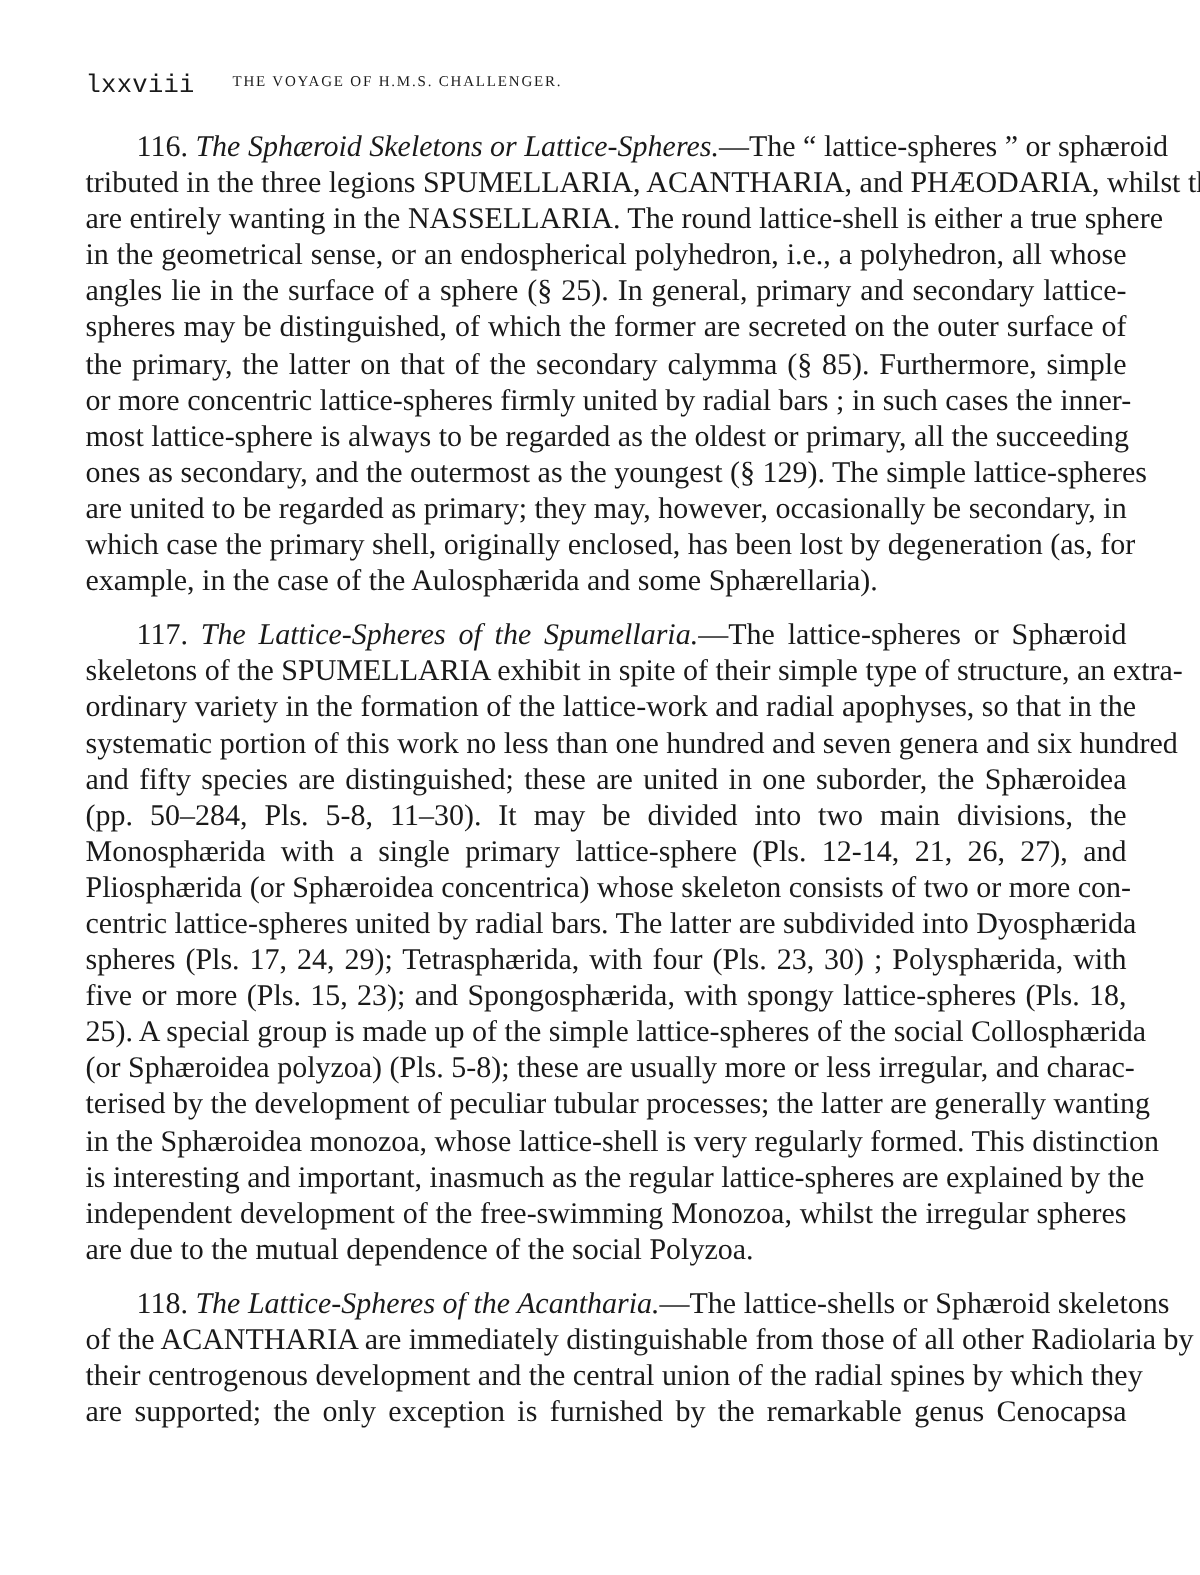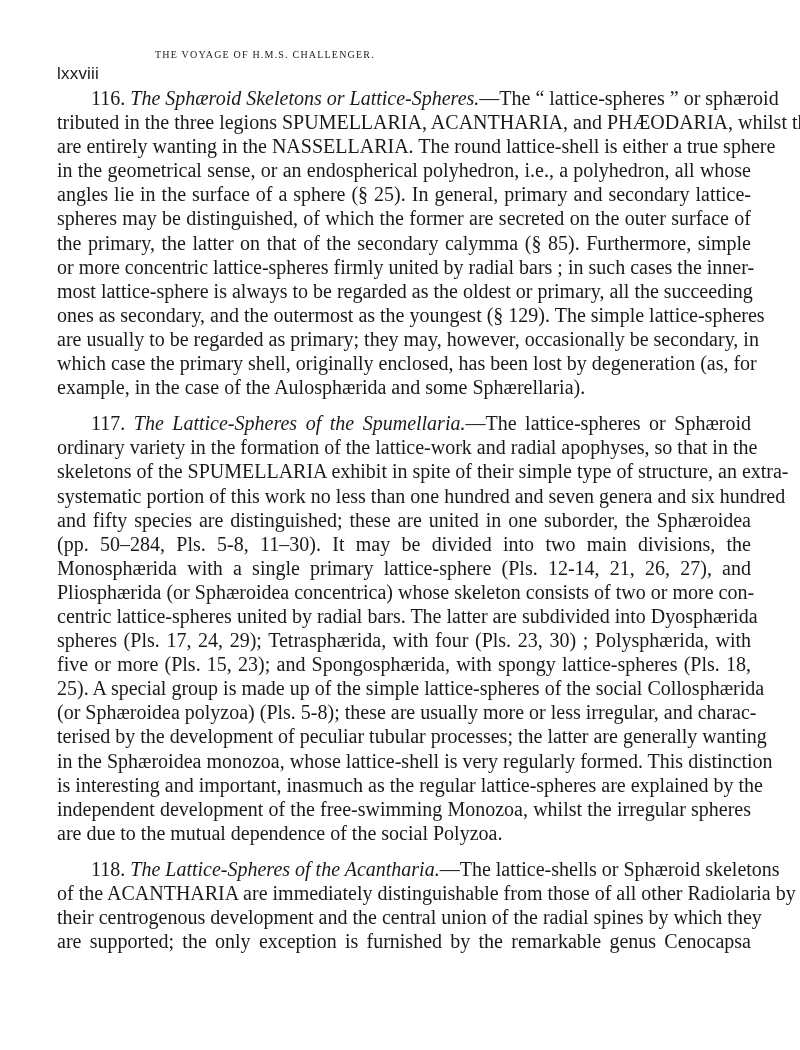--- a/index.html
+++ b/index.html
@@ -1,20 +1,20 @@
 <!DOCTYPE html>
 <html><head>
 <meta charset="utf-8">
 <style>
   html, body { margin: 0; padding: 0; background: #ffffff; }
   body { width: 800px; height: 1050px; overflow: hidden; position: relative;
          font-family: "DejaVu Serif", "Liberation Serif", serif; color: #1a1a1a; }
   .page { position: absolute; left: 57px; top: 48px; width: 694px; }
   .running-head { position: relative; height: 26px; font-size: 16px; letter-spacing: 0.2px; }
-  .folio { position: absolute; left: 0; top: 16px; font-family: Liberation Sans, sans-serif; font-size: 17px; }
+  .folio { position: absolute; left: 0; top: 0; font-family: Liberation Mono, monospace; font-size: 17px; }
   .title { position: absolute; left: 98px; top: 1px; font-family: "Liberation Serif", serif;
            font-size: 10px; letter-spacing: 1.2px; }
   .para { font-family: "Liberation Serif", serif; font-size: 20px; line-height: 24.1px;
           text-align: justify; text-indent: 34px; margin: 0; }
   .para + .para { margin-top: 12px; }
   #p116 { margin-top: 12px; }
   .line { display: block; text-align: justify; text-align-last: justify; text-indent: 0; white-space: nowrap; }
   .line.first { padding-left: 34px; }
   .line.last { text-align-last: left; }
 </style>
@@ -31,29 +31,29 @@
     <span class="line first"><span>116.</span> <i>The Sphæroid Skeletons or Lattice-Spheres.</i><span>—The “ lattice-spheres ” or sphæroid</span></span>
     <span class="line">tributed in the three legions SPUMELLARIA, ACANTHARIA, and PHÆODARIA, whilst they</span>
     <span class="line">are entirely wanting in the NASSELLARIA.   The round lattice-shell is either a true sphere</span>
     <span class="line">in the geometrical sense, or an endospherical polyhedron, i.e., a polyhedron, all whose</span>
     <span class="line">angles lie in the surface of a sphere (§ 25).   In general, primary and secondary lattice-</span>
     <span class="line">spheres may be distinguished, of which the former are secreted on the outer surface of</span>
     <span class="line">the primary, the latter on that of the secondary calymma (§ 85).   Furthermore, simple</span>
     <span class="line">or more concentric lattice-spheres firmly united by radial bars ; in such cases the inner-</span>
     <span class="line">most lattice-sphere is always to be regarded as the oldest or primary, all the succeeding</span>
     <span class="line">ones as secondary, and the outermost as the youngest (§ 129).   The simple lattice-spheres</span>
-    <span class="line">are usually to be regarded as primary; they may, however, occasionally be secondary, in</span>
+    <span class="line">are united to be regarded as primary; they may, however, occasionally be secondary, in</span>
     <span class="line">which case the primary shell, originally enclosed, has been lost by degeneration (as, for</span>
     <span class="line last">example, in the case of the Aulosphærida and some Sphærellaria).</span>
   </div>
 
   <div class="para">
     <span class="line first"><span>117.</span> <i>The Lattice-Spheres of the Spumellaria.</i><span>—The lattice-spheres or Sphæroid</span></span>
+    <span class="line">skeletons of the SPUMELLARIA exhibit in spite of their simple type of structure, an extra-</span>
     <span class="line">ordinary variety in the formation of the lattice-work and radial apophyses, so that in the</span>
-    <span class="line">skeletons of the SPUMELLARIA exhibit in spite of their simple type of structure, an extra-</span>
     <span class="line">systematic portion of this work no less than one hundred and seven genera and six hundred</span>
     <span class="line">and fifty species are distinguished; these are united in one suborder, the Sphæroidea</span>
     <span class="line">(pp. 50–284, Pls. 5-8, 11–30).   It may be divided into two main divisions, the</span>
     <span class="line">Monosphærida with a single primary lattice-sphere (Pls. 12-14, 21, 26, 27), and</span>
     <span class="line">Pliosphærida (or Sphæroidea concentrica) whose skeleton consists of two or more con-</span>
     <span class="line">centric lattice-spheres united by radial bars.   The latter are subdivided into Dyosphærida</span>
     <span class="line">spheres (Pls. 17, 24, 29); Tetrasphærida, with four (Pls. 23, 30) ; Polysphærida, with</span>
     <span class="line">five or more (Pls. 15, 23); and Spongosphærida, with spongy lattice-spheres (Pls. 18,</span>
     <span class="line">25).   A special group is made up of the simple lattice-spheres of the social Collosphærida</span>
     <span class="line">(or Sphæroidea polyzoa) (Pls. 5-8); these are usually more or less irregular, and charac-</span>

